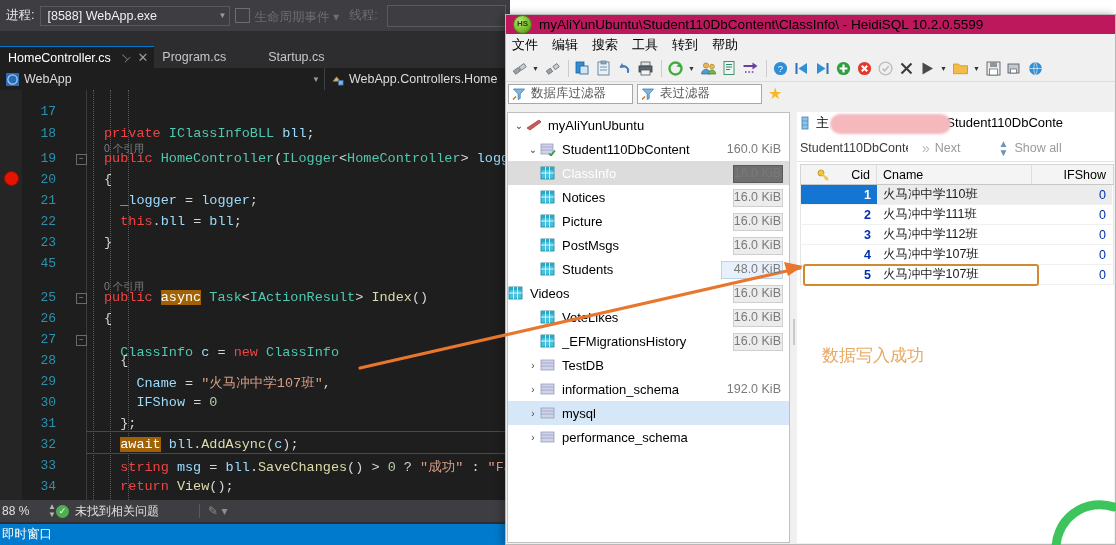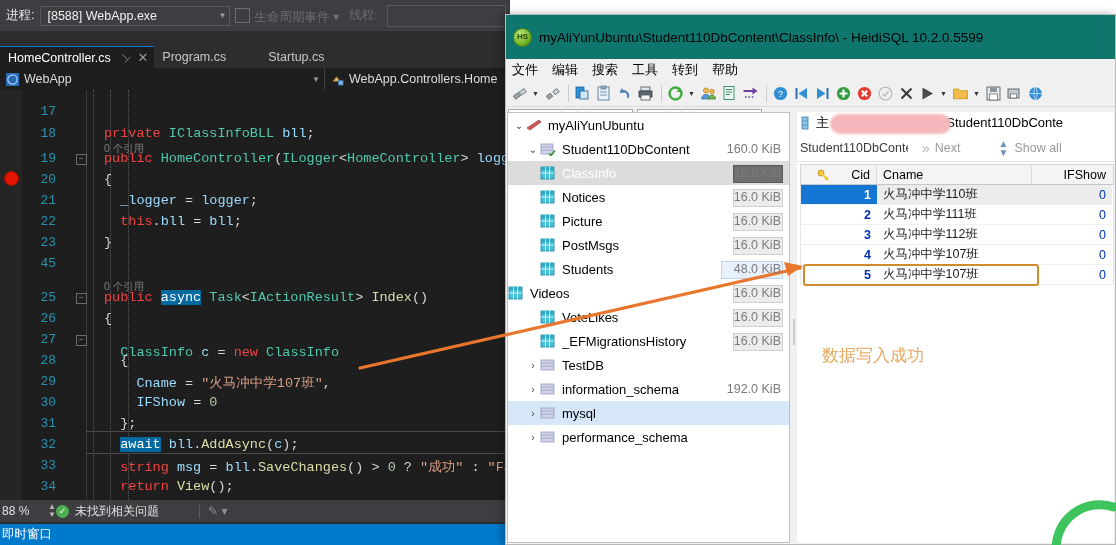--- a/index.html
+++ b/index.html
@@ -81,21 +81,21 @@
     position:absolute;left:104px;
     font-family:"Liberation Mono","DejaVu Sans Mono",monospace;
     font-size:13.5px;white-space:pre;color:#d4d4d4;
   }
   .ref{
     position:absolute;left:104px;
     font-family:"Liberation Sans",sans-serif;font-size:10.5px;color:#7d7d7d;white-space:pre;
   }
   .kw{color:#ef4444;} .type{color:#4ec9b0;} .str{color:#d69d85;}
   .num{color:#b5cea8;} .mth{color:#dcdcaa;} .id{color:#9cdcfe;} .pun{color:#d4d4d4;}
-  .sel{background:#0369a1;color:#ffffff;}
+  .sel{background:#a16207;color:#ffffff;}
   .indent{
     position:absolute;top:0;width:0;height:410px;
     border-left:1px dotted #5b5b5b;
   }
   .vline{position:absolute;top:0;width:1px;height:410px;background:#3b3b3c;}
   .hl-band{position:absolute;left:86px;width:424px;height:21px;border-top:1px solid #4a4a4a;border-bottom:1px solid #4a4a4a;}
 
   #vs-status{
     position:absolute;left:0;top:500px;width:510px;height:22px;background:#3e3e42;
     display:flex;align-items:center;font-size:12px;color:#e0e0e0;
@@ -113,21 +113,21 @@
   }
 
   
   #heidi{
     position:absolute;left:505px;top:14px;width:611px;height:531px;
     background:#f0f0f0;border:1px solid #b8b8b8;box-sizing:border-box;
     color:#000;overflow:hidden;
     box-shadow:-3px 0 8px rgba(0,0,0,.28);
   }
   #hd-title{
-    height:44px;background:#0f766e;display:flex;align-items:center;padding-left:7px;
+    height:19px;background:#be185d;display:flex;align-items:center;padding-left:7px;
     font-size:13.5px;white-space:nowrap;
   }
   .hd-logo{
     width:17px;height:17px;border-radius:50%;margin-right:7px;flex:none;
     background:radial-gradient(circle at 35% 30%,#b7e37a 0%,#76b72a 60%,#3e7a0c 100%);
     border:1px solid #4e7d16;color:#22420a;font-size:8px;font-weight:bold;
     line-height:16px;text-align:center;
   }
   #hd-menu{
     height:22px;background:#f0f0f0;display:flex;align-items:center;padding-left:6px;

